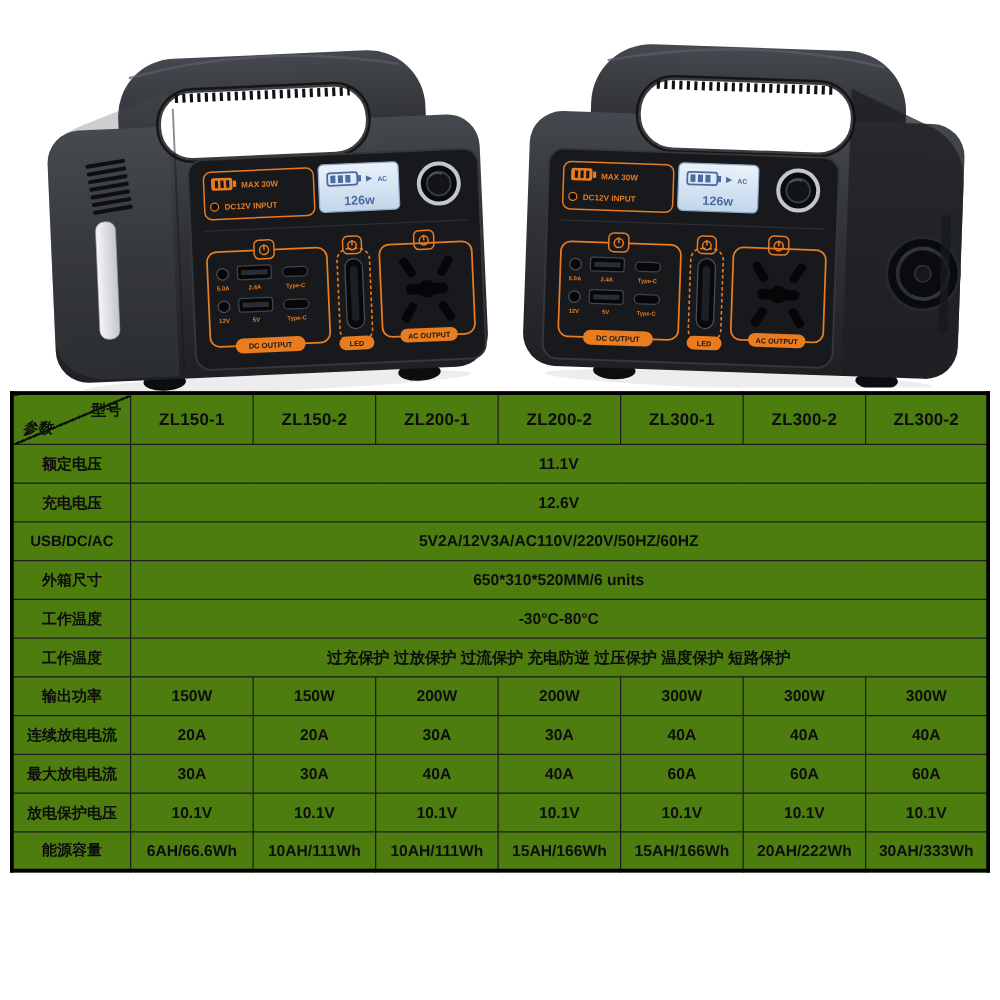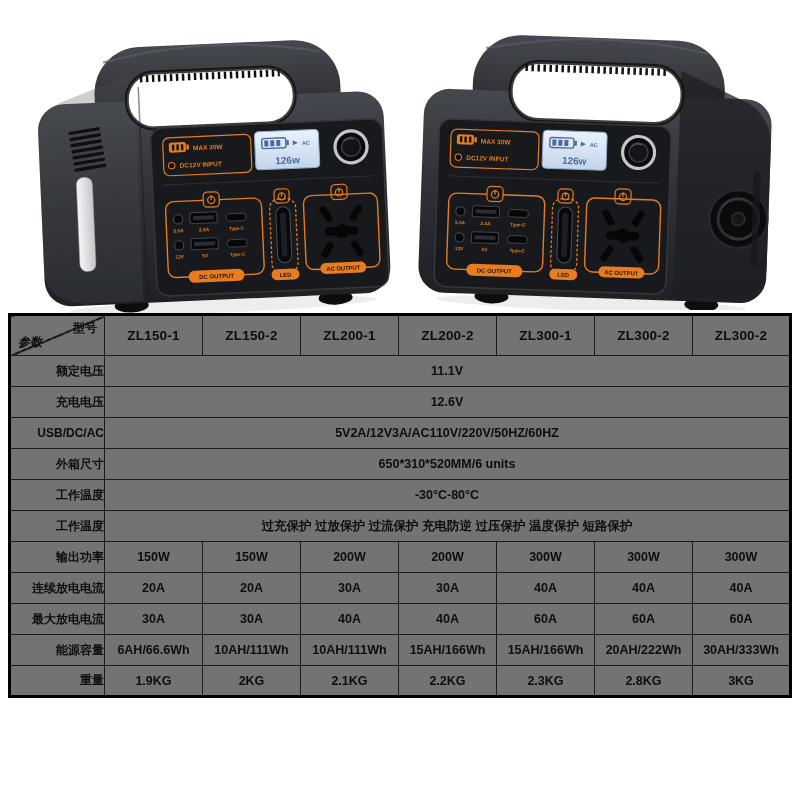--- a/index.html
+++ b/index.html
@@ -6,30 +6,30 @@
   .stage {
     position:relative; width:800px; height:800px; background:#ffffff;
     font-family:"Liberation Sans", sans-serif; overflow:hidden;
   }
   .unit { position:absolute; }
   .pnl-txt { font-family:"Liberation Sans", sans-serif; font-weight:bold; fill:#e87c1e; }
   .pill-txt { font-family:"Liberation Sans", sans-serif; font-weight:bold; fill:#16181b; }
   .lcd-txt { font-family:"Liberation Sans", sans-serif; font-weight:bold; fill:#4a6aa0; }
 
   .spec-table-wrap { position:absolute; left:8px; top:313px; }
-  table.spec { border-collapse:collapse; table-layout:fixed; width:784px; border:3px solid #000; background:#737373; }
+  table.spec { border-collapse:collapse; table-layout:fixed; width:784px; border:3px solid #000; background:#4d7c0f; }
   col.param-col { width:95px; }
   th, td {
     border:1px solid #1c1c1c; text-align:center; vertical-align:middle;
     color:#0d0d0d; padding:0; white-space:nowrap; overflow:hidden;
   }
   thead tr { height:41px; }
   tbody tr { height:31px; }
   th.model-th { font-size:13.5px; font-weight:bold; letter-spacing:0.2px; }
-  td.row-label { font-size:12px; font-weight:bold;text-align:right; }
+  td.row-label { font-size:12px; font-weight:bold; }
   td.value, td.merged { font-size:12.5px; font-weight:bold; }
   th.diag {
     position:relative;
     background:linear-gradient(to bottom right,
       transparent calc(50% - 0.8px), #000 calc(50% - 0.8px),
       #000 calc(50% + 0.8px), transparent calc(50% + 0.8px));
   }
   th.diag .diag-top { position:absolute; top:4px; right:7px; font-size:12px; font-weight:bold; }
   th.diag .diag-bottom { position:absolute; bottom:4px; left:7px; font-size:12px; font-weight:bold;font-style:italic; }
 </style>
@@ -283,36 +283,36 @@
             <td class="row-label">最大放电电流</td>
             <td class="value">30A</td>
             <td class="value">30A</td>
             <td class="value">40A</td>
             <td class="value">40A</td>
             <td class="value">60A</td>
             <td class="value">60A</td>
             <td class="value">60A</td>
           </tr>
           <tr>
+            <td class="row-label">放电保护电压</td>
+            <td class="value">10.1V</td>
+            <td class="value">10.1V</td>
+            <td class="value">10.1V</td>
+            <td class="value">10.1V</td>
+            <td class="value">10.1V</td>
+            <td class="value">10.1V</td>
+            <td class="value">10.1V</td>
+          </tr>
+          <tr>
             <td class="row-label">能源容量</td>
             <td class="value">6AH/66.6Wh</td>
             <td class="value">10AH/111Wh</td>
             <td class="value">10AH/111Wh</td>
             <td class="value">15AH/166Wh</td>
             <td class="value">15AH/166Wh</td>
             <td class="value">20AH/222Wh</td>
             <td class="value">30AH/333Wh</td>
           </tr>
-          <tr>
-            <td class="row-label">重量</td>
-            <td class="value">1.9KG</td>
-            <td class="value">2KG</td>
-            <td class="value">2.1KG</td>
-            <td class="value">2.2KG</td>
-            <td class="value">2.3KG</td>
-            <td class="value">2.8KG</td>
-            <td class="value">3KG</td>
-          </tr>
         </tbody>
     </table>
   </div>
 
 </div>
 
 </body></html>

